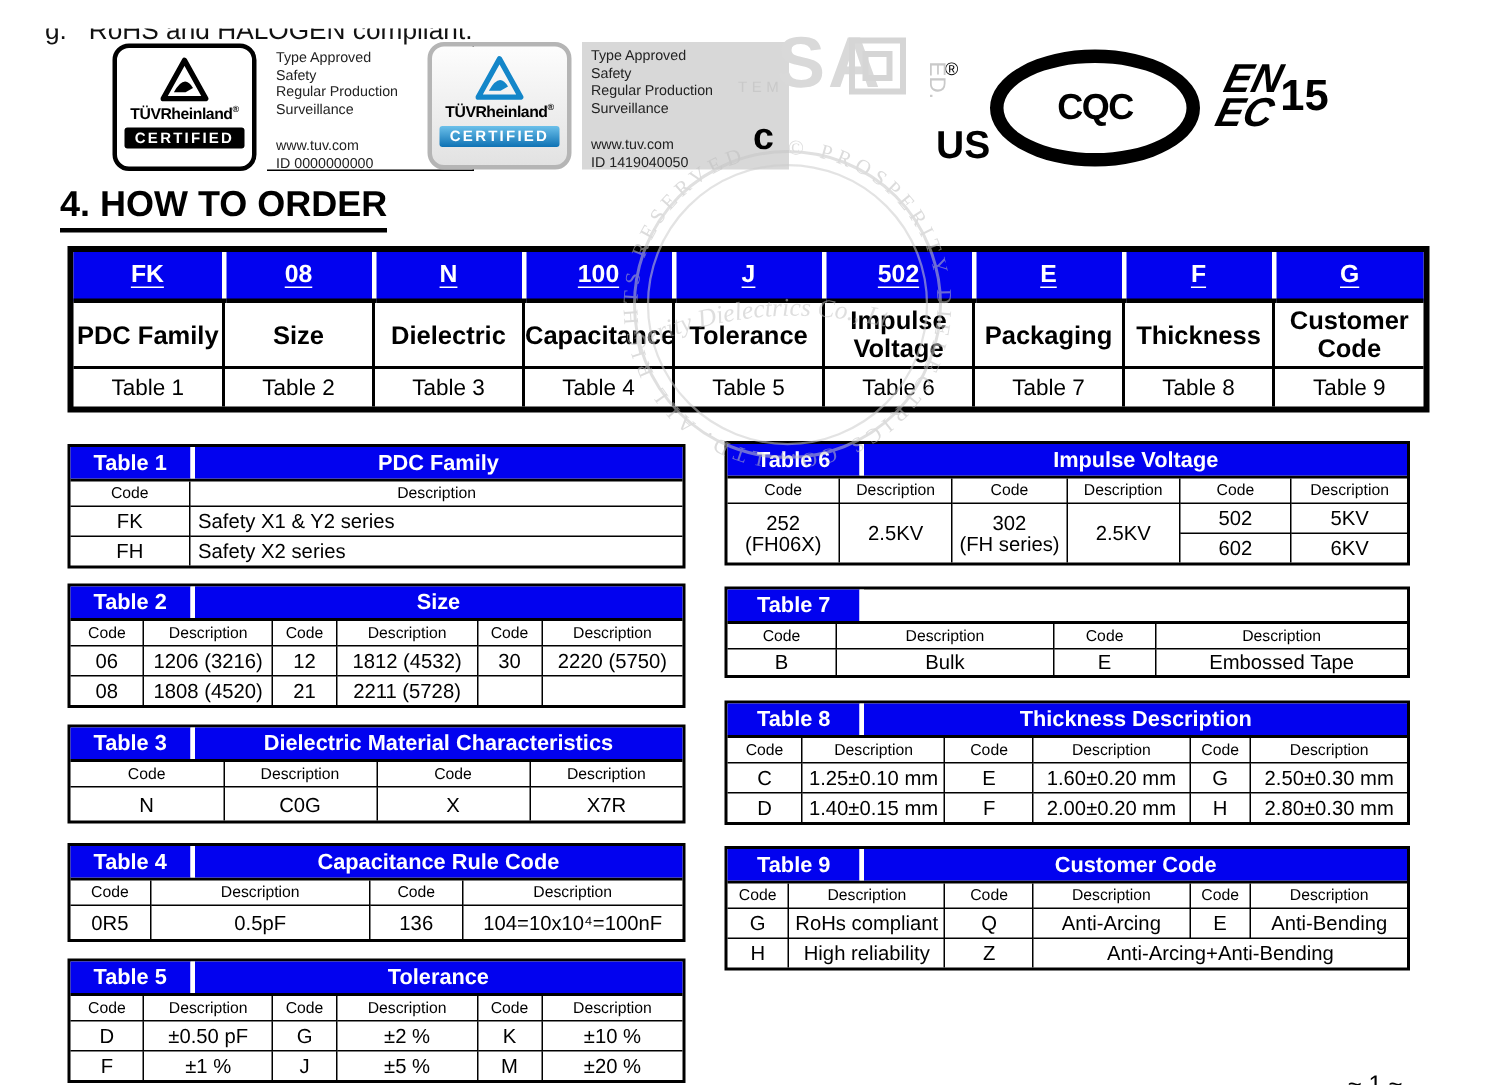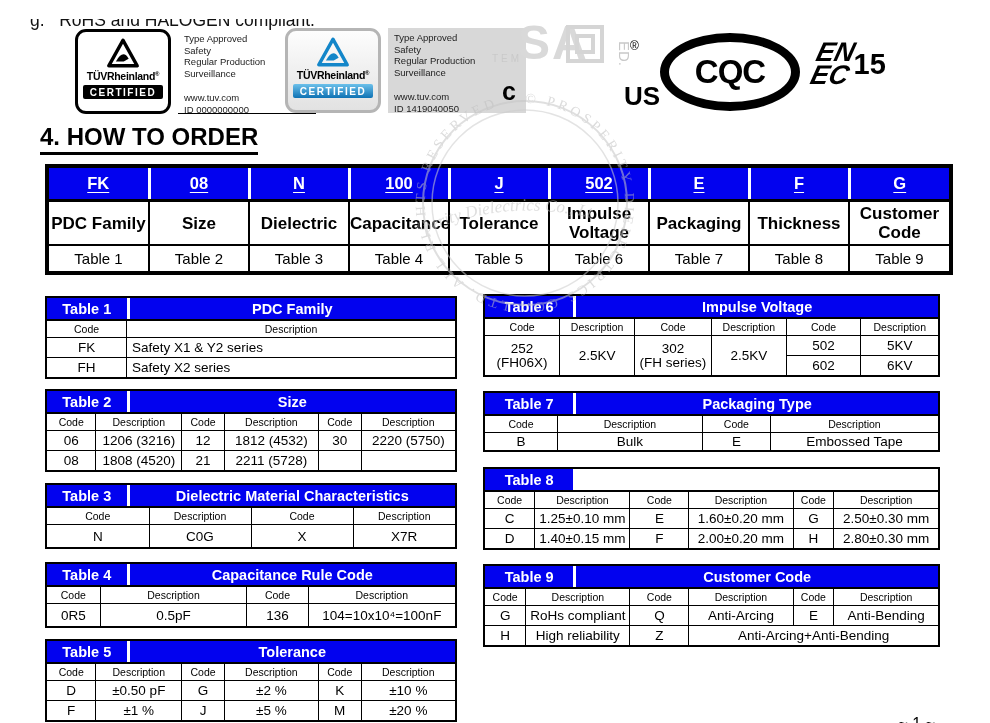--- a/index.html
+++ b/index.html
@@ -29,21 +29,21 @@
   .tuv-url{margin-top:13px;}
 
   
   .ul-mark{position:absolute;left:502px;top:18px;width:155px;height:84px;}
   .ul-c{position:absolute;left:0px;top:40px;font-size:25px;font-weight:bold;}
   .ul-main{position:absolute;left:20px;top:-14px;font-size:68px;font-weight:900;letter-spacing:-8px;}
   .ul-reg{position:absolute;left:128px;top:2px;font-size:12px;}
   .ul-us{position:absolute;left:122px;top:44px;font-size:26px;font-weight:900;}
   .cqc{position:absolute;left:660px;top:14px;width:140px;height:78px;border:9px solid #000;border-radius:50%;
        box-sizing:border-box;display:flex;align-items:center;justify-content:center;
-       font-size:33px;font-weight:900;letter-spacing:-1px;background:#fff;}
+       font-size:24px;font-weight:900;letter-spacing:-1px;background:#fff;}
   .enec{position:absolute;left:814px;top:22px;display:flex;align-items:center;}
   .enec-txt{transform:skewX(-14deg);font-style:italic;font-weight:900;font-size:27px;line-height:23px;}
   .enec-num{font-size:29px;font-weight:bold;margin-left:2px;}
 
   
   .wm{position:absolute;pointer-events:none;z-index:30;}
   .wm-svg{left:370px;top:62px;opacity:.55;}
   .wm-sa{left:518px;top:-4px;font-size:48px;font-weight:900;color:#d9d9d9;letter-spacing:2px;}
   .wm-tem{left:492px;top:34px;font-size:10px;color:#c9c9c9;letter-spacing:3px;}
   .wm-ed{left:612px;top:26px;font-size:15px;color:#c9c9c9;transform:rotate(90deg);}
@@ -423,21 +423,20 @@
             <td>6KV</td>
       </tr>
     </tbody>
       </table>
   </div>
 
   <div class="tbl" style="left:483px;top:372px;width:457px;">
     <div class="hdr">
         <div class="lbl">Table 7</div>
         <div class="gap"></div>
-        <div class="ttl">Packaging Type</div>
       </div>
     <table>
       <colgroup>
           <col style="width:16%">
           <col style="width:32%">
           <col style="width:15%">
           <col>
         </colgroup>
       <tbody>
           <tr class="sub">
@@ -453,20 +452,21 @@
             <td>Embossed Tape</td>
       </tr>
     </tbody>
       </table>
   </div>
 
   <div class="tbl" style="left:483px;top:448px;width:457px;">
     <div class="hdr">
         <div class="lbl">Table 8</div>
         <div class="gap"></div>
+        <div class="ttl">Thickness Description</div>
       </div>
     <table>
       <colgroup>
           <col style="width:11%">
           <col style="width:21%">
           <col style="width:13%">
           <col style="width:23%">
           <col style="width:9%">
           <col>
         </colgroup>

